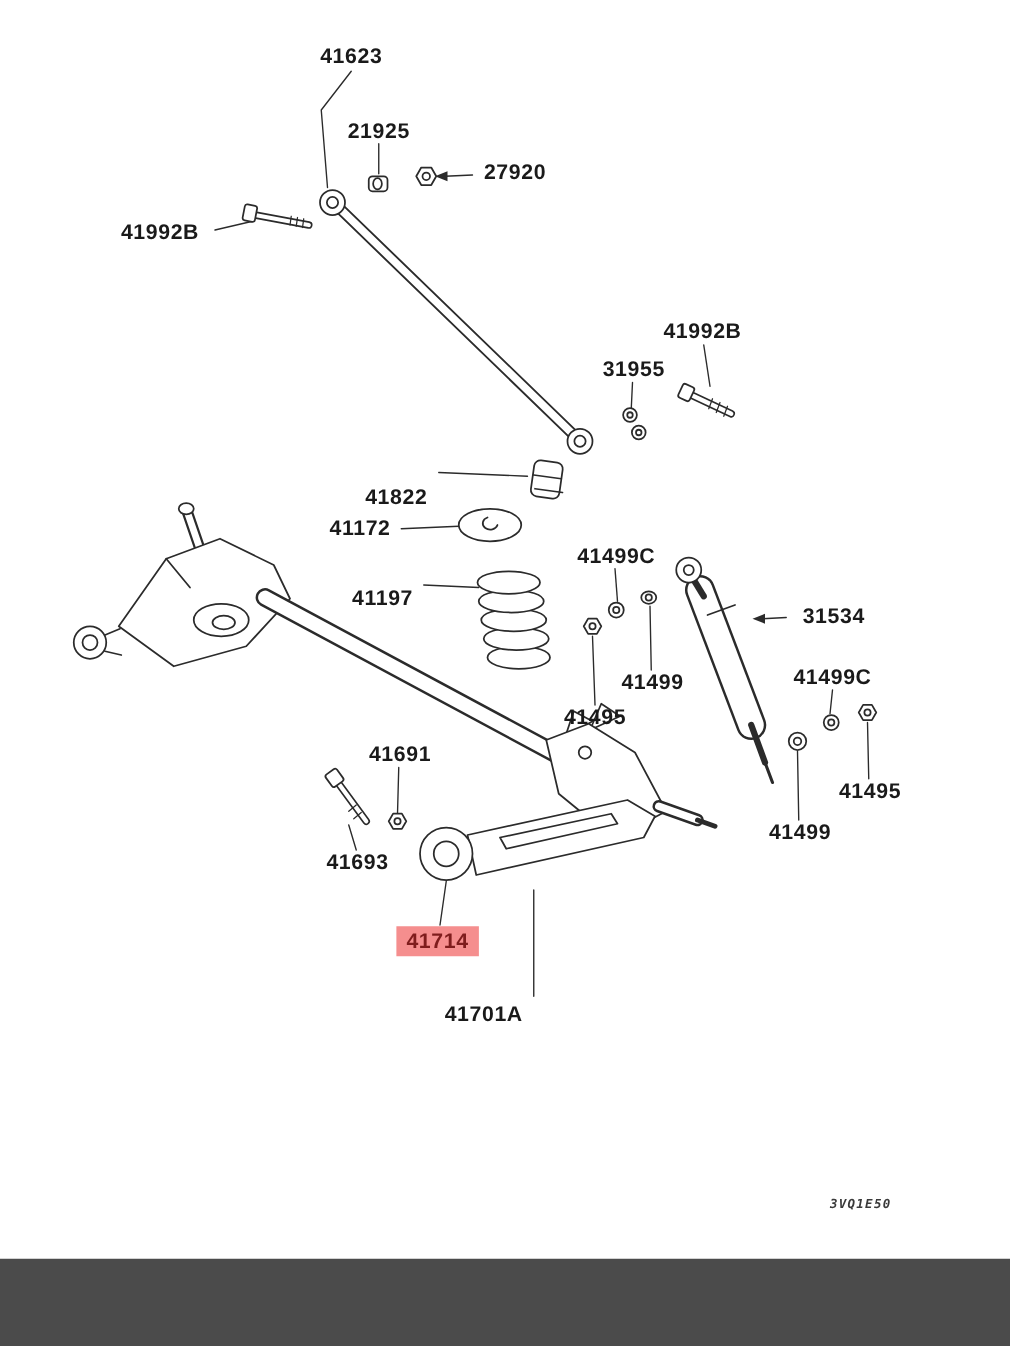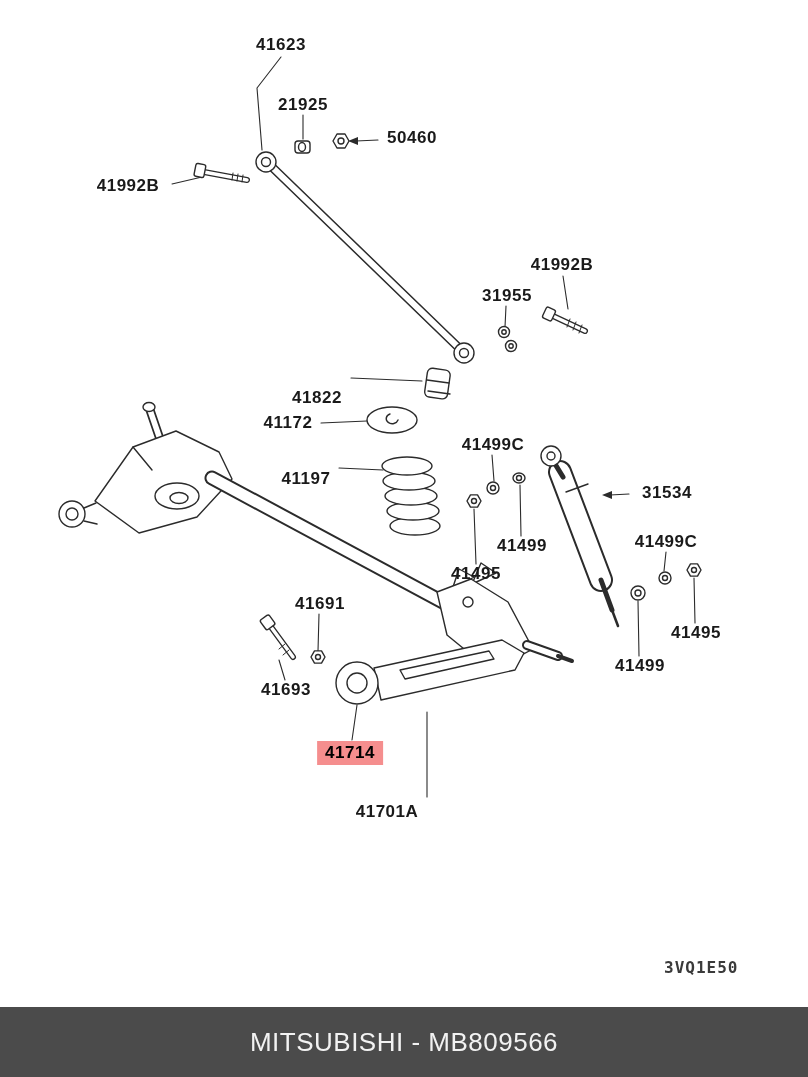--- a/index.html
+++ b/index.html
@@ -16,31 +16,32 @@
     transform:translate(-50%,-50%);
     font-weight:bold;
     font-size:17px;
     color:#1a1a1a;
     white-space:nowrap;
     letter-spacing:0.5px;
     text-align:right;
   }
   .part-label.highlight{
     background:#f58e8e;
-    color:#000000;
+    color:#7f1d1d;
     padding:2px 8px;
   }
   .diagram-code{
     position:absolute;
     left:664px;top:958px;
     font-family:"DejaVu Sans Mono", monospace;
     font-weight:bold;
-    font-size:16px;
+    font-size:10px;
     color:#3a3a3a;
     letter-spacing:1px;
+    font-style:italic;
   }
   .footer{
     position:absolute;
     left:0;bottom:0;
     width:808px;height:70px;
     background:#4b4b4b;
     color:#f2f2f2;
     display:flex;
     align-items:center;
     justify-content:center;
@@ -222,21 +223,21 @@
         <circle cx="665" cy="578" r="6"></circle>
           <circle cx="665" cy="578" r="2.5"></circle>
         <circle cx="638" cy="593" r="7"></circle>
           <circle cx="638" cy="593" r="3"></circle>
       </g>
     </g>
   </svg>
 
   <div class="part-label" style="left:281px;top:45px">41623</div>
   <div class="part-label" style="left:303px;top:105px">21925</div>
-  <div class="part-label" style="left:412px;top:138px">50460</div>
+  <div class="part-label" style="left:412px;top:138px">27920</div>
   <div class="part-label" style="left:128px;top:186px">41992B</div>
   <div class="part-label" style="left:562px;top:265px">41992B</div>
   <div class="part-label" style="left:507px;top:296px">31955</div>
   <div class="part-label" style="left:317px;top:398px">41822</div>
   <div class="part-label" style="left:288px;top:423px">41172</div>
   <div class="part-label" style="left:306px;top:479px">41197</div>
   <div class="part-label" style="left:493px;top:445px">41499C</div>
   <div class="part-label" style="left:667px;top:493px">31534</div>
   <div class="part-label" style="left:522px;top:546px">41499</div>
   <div class="part-label" style="left:666px;top:542px">41499C</div>
@@ -244,16 +245,15 @@
   <div class="part-label" style="left:696px;top:633px">41495</div>
   <div class="part-label" style="left:640px;top:666px">41499</div>
   <div class="part-label" style="left:320px;top:604px">41691</div>
   <div class="part-label" style="left:286px;top:690px">41693</div>
   <div class="part-label highlight" style="left:350px;top:753px">41714</div>
   <div class="part-label" style="left:387px;top:812px">41701A</div>
 
   <div class="diagram-code">3VQ1E50</div>
 
   <div class="footer">
-    <span>MITSUBISHI - MB809566</span>
   </div>
 
 </div>
 
 </body></html>

